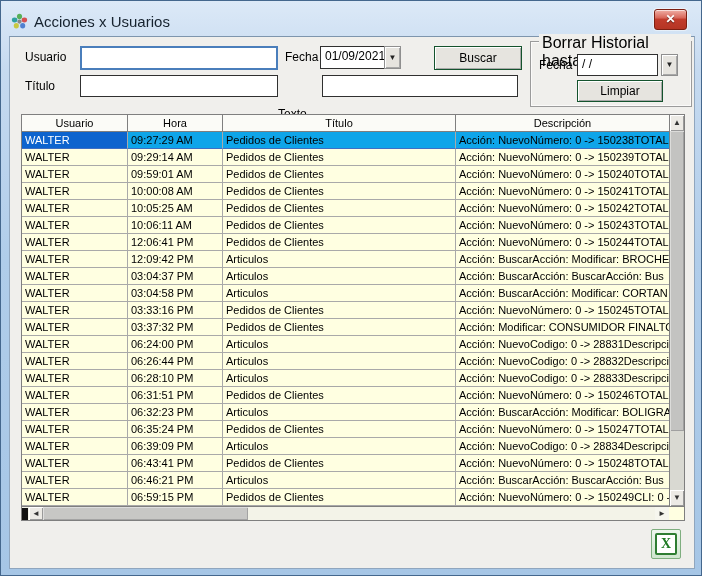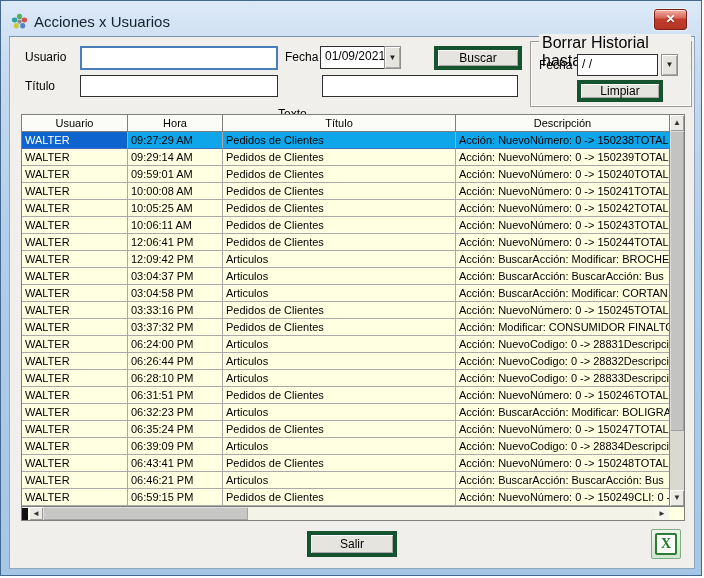--- a/index.html
+++ b/index.html
@@ -20,21 +20,21 @@
 
   
   .client{ position:absolute; left:8px; top:35px; width:686px; height:533px;
     background:#f0efec; border:1px solid #90a6be; border-top-color:#7e95ad; }
 
   .lbl{ position:absolute; font-size:12px; color:#000; }
 
   .tbox{ position:absolute; background:#fff; border:1px solid #303030; font-size:12px; padding:2px 4px; color:#000; }
   .tbox.focus{ border:2px solid #4a7ebb; }
 
-  .btn3d{ position:absolute; background:#e6e4df; border:4px solid #14532d;
+  .btn3d{ position:absolute; background:#e6e4df; border:1px solid #14532d;
     box-shadow:inset 1px 1px 0 #ffffff, inset -1px -1px 0 #a8a8a8;
     font-size:12px; color:#000; text-align:center; cursor:pointer;
     font-family:"Liberation Sans",sans-serif; }
 
   .drop-btn{ position:absolute; width:17px; background:#e6e4df; border:1px solid #8f8f8f;
     box-shadow:inset 1px 1px 0 #ffffff, inset -1px -1px 0 #a8a8a8; cursor:pointer;
     font-size:8px; color:#222; text-align:center; }
 
   .groupbox{ position:absolute; border:1px solid #9b9b9b; box-shadow:inset 0 0 0 1px rgba(255,255,255,.7); }
   .groupbox-legend{ position:absolute; top:-8px; left:8px; background:#f0efec; padding:0 3px; font-size:16px; color:#000; }
@@ -270,19 +270,18 @@
 
       <div class="hscroll">
         <div class="hs-mark"></div>
         <div class="hs-left">◄</div>
         <div class="hs-thumb"></div>
         <div class="hs-right">►</div>
       </div>
       <div class="corner"></div>
     </div>
 
-    <button class="btn3d" style="left:297px;top:494px;width:90px;height:26px;">Salir</button>
     <div class="excel-btn">
       <div class="excel-inner">X</div>
     </div>
 
   </div>
 </div>
 
 </body></html>

